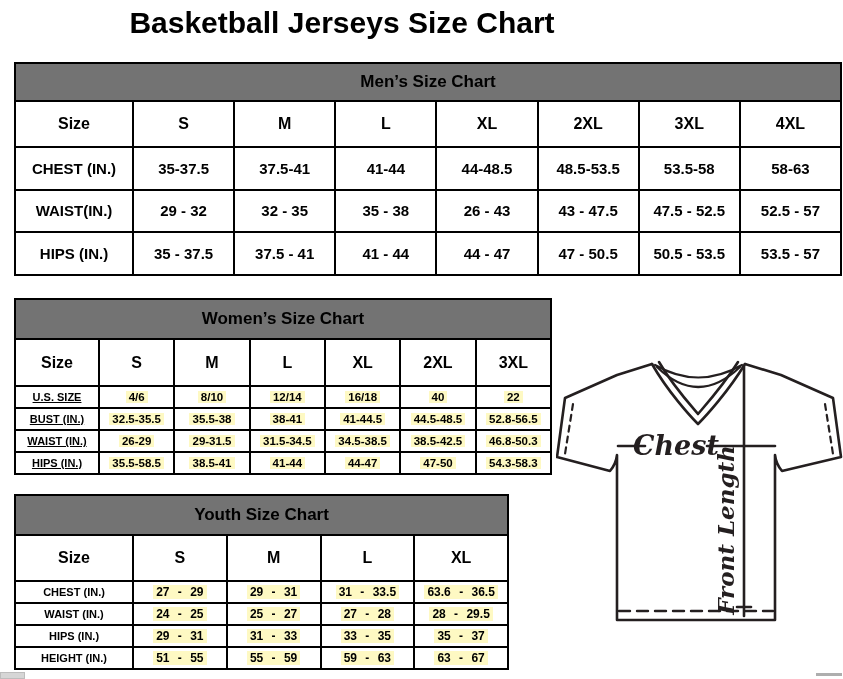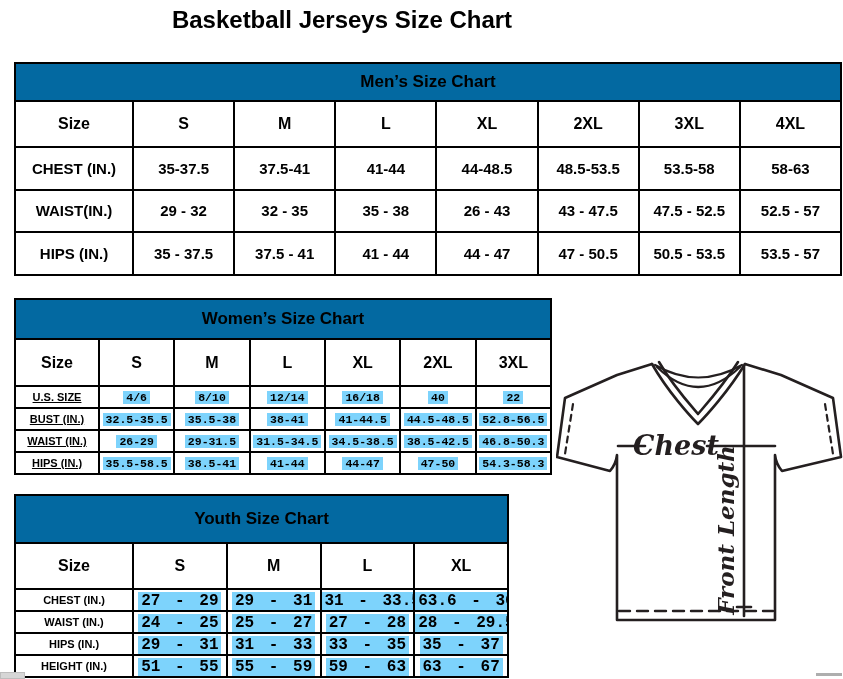--- a/index.html
+++ b/index.html
@@ -2,53 +2,53 @@
 <html><head>
 <meta charset="utf-8">
 <style>
   html,body{margin:0;padding:0;}
   .page{
     position:relative;width:843px;height:679px;background:#ffffff;
     font-family:"Liberation Sans",sans-serif;color:#000;overflow:hidden;
   }
   .page-title{
     position:absolute;top:6px;left:0;width:684px;text-align:center;
-    font-size:24px;font-weight:bold;letter-spacing:0px;
+    font-size:30px;font-weight:bold;letter-spacing:0px;
   }
   table.sizetable{
     position:absolute;border-collapse:collapse;table-layout:fixed;
     border:2px solid #000;
   }
   table.sizetable th,table.sizetable td{
     border:2px solid #000;text-align:center;vertical-align:middle;
     padding:0;font-weight:bold;overflow:hidden;white-space:nowrap;
   }
-  .tcaption{background:#0369a1;font-size:17px;font-weight:bold;}
+  .tcaption{background:#737373;font-size:17px;font-weight:bold;}
   
   .mens{left:14px;top:62px;width:828px;}
   .mens .caprow{height:38px;}
   .mens .hrow th{height:44px;font-size:16px;}
   .mens tbody.rows tr{height:42.5px;}
   .mens tbody.rows th,.mens tbody.rows td{font-size:15px;}
   
   .womens{left:14px;top:298px;width:538px;}
   .womens .caprow{height:40px;}
   .womens .hrow th{height:45px;font-size:16px;}
   .womens tbody.rows tr{height:22px;}
   .womens tbody.rows th{font-size:11px;text-decoration:underline;}
   .womens tbody.rows td{font-size:11.5px;}
   
   .youth{left:14px;top:494px;width:495px;}
-  .youth .caprow{height:48px;}
+  .youth .caprow{height:40px;}
   .youth .hrow th{height:44px;font-size:16px;}
   .youth tbody.rows tr{height:22px;}
   .youth tbody.rows th{font-size:11px;}
-  .youth tbody.rows td{font-size:16px;}
+  .youth tbody.rows td{font-size:12px;}
   .youth .val{word-spacing:5px;}
-  .womens .val,.youth .val{background:#7dd3fc;padding:0 3px;font-family:Liberation Mono, monospace;}
+  .womens .val,.youth .val{background:#fef9c3;padding:0 3px;}
   
   .jersey-wrap{position:absolute;left:556px;top:360px;width:287px;height:268px;}
   .measure-label{
     font-family:"DejaVu Serif",serif;font-style:italic;font-weight:bold;
     fill:#241f20;
   }
   
   .frag-left{position:absolute;left:0;top:672px;width:25px;height:7px;background:#d6d6d6;border:1px solid #bdbdbd;box-sizing:border-box;}
   .frag-right{position:absolute;left:816px;top:673px;width:26px;height:3px;background:#aeaeae;}
 </style>

